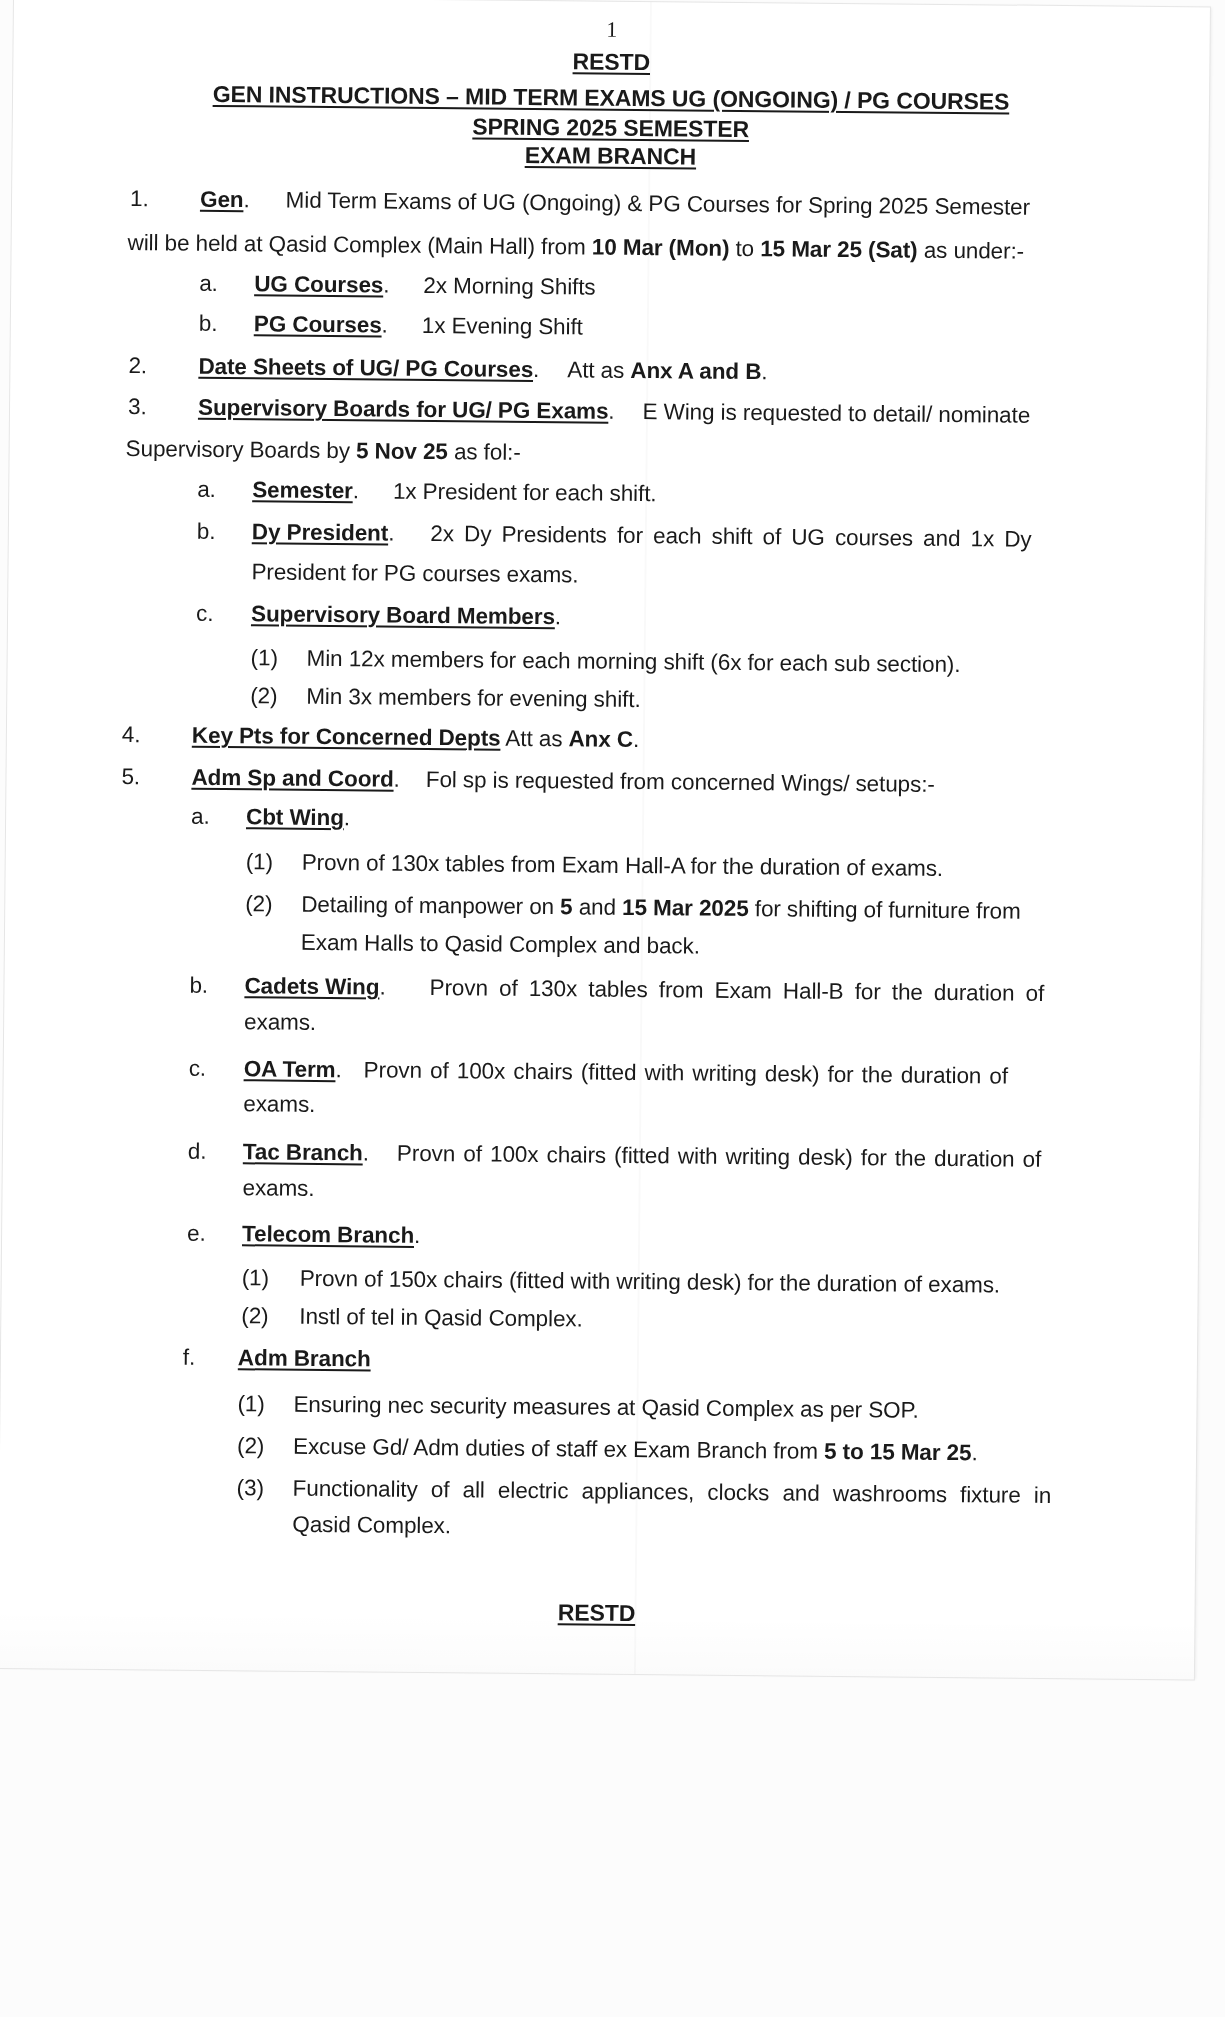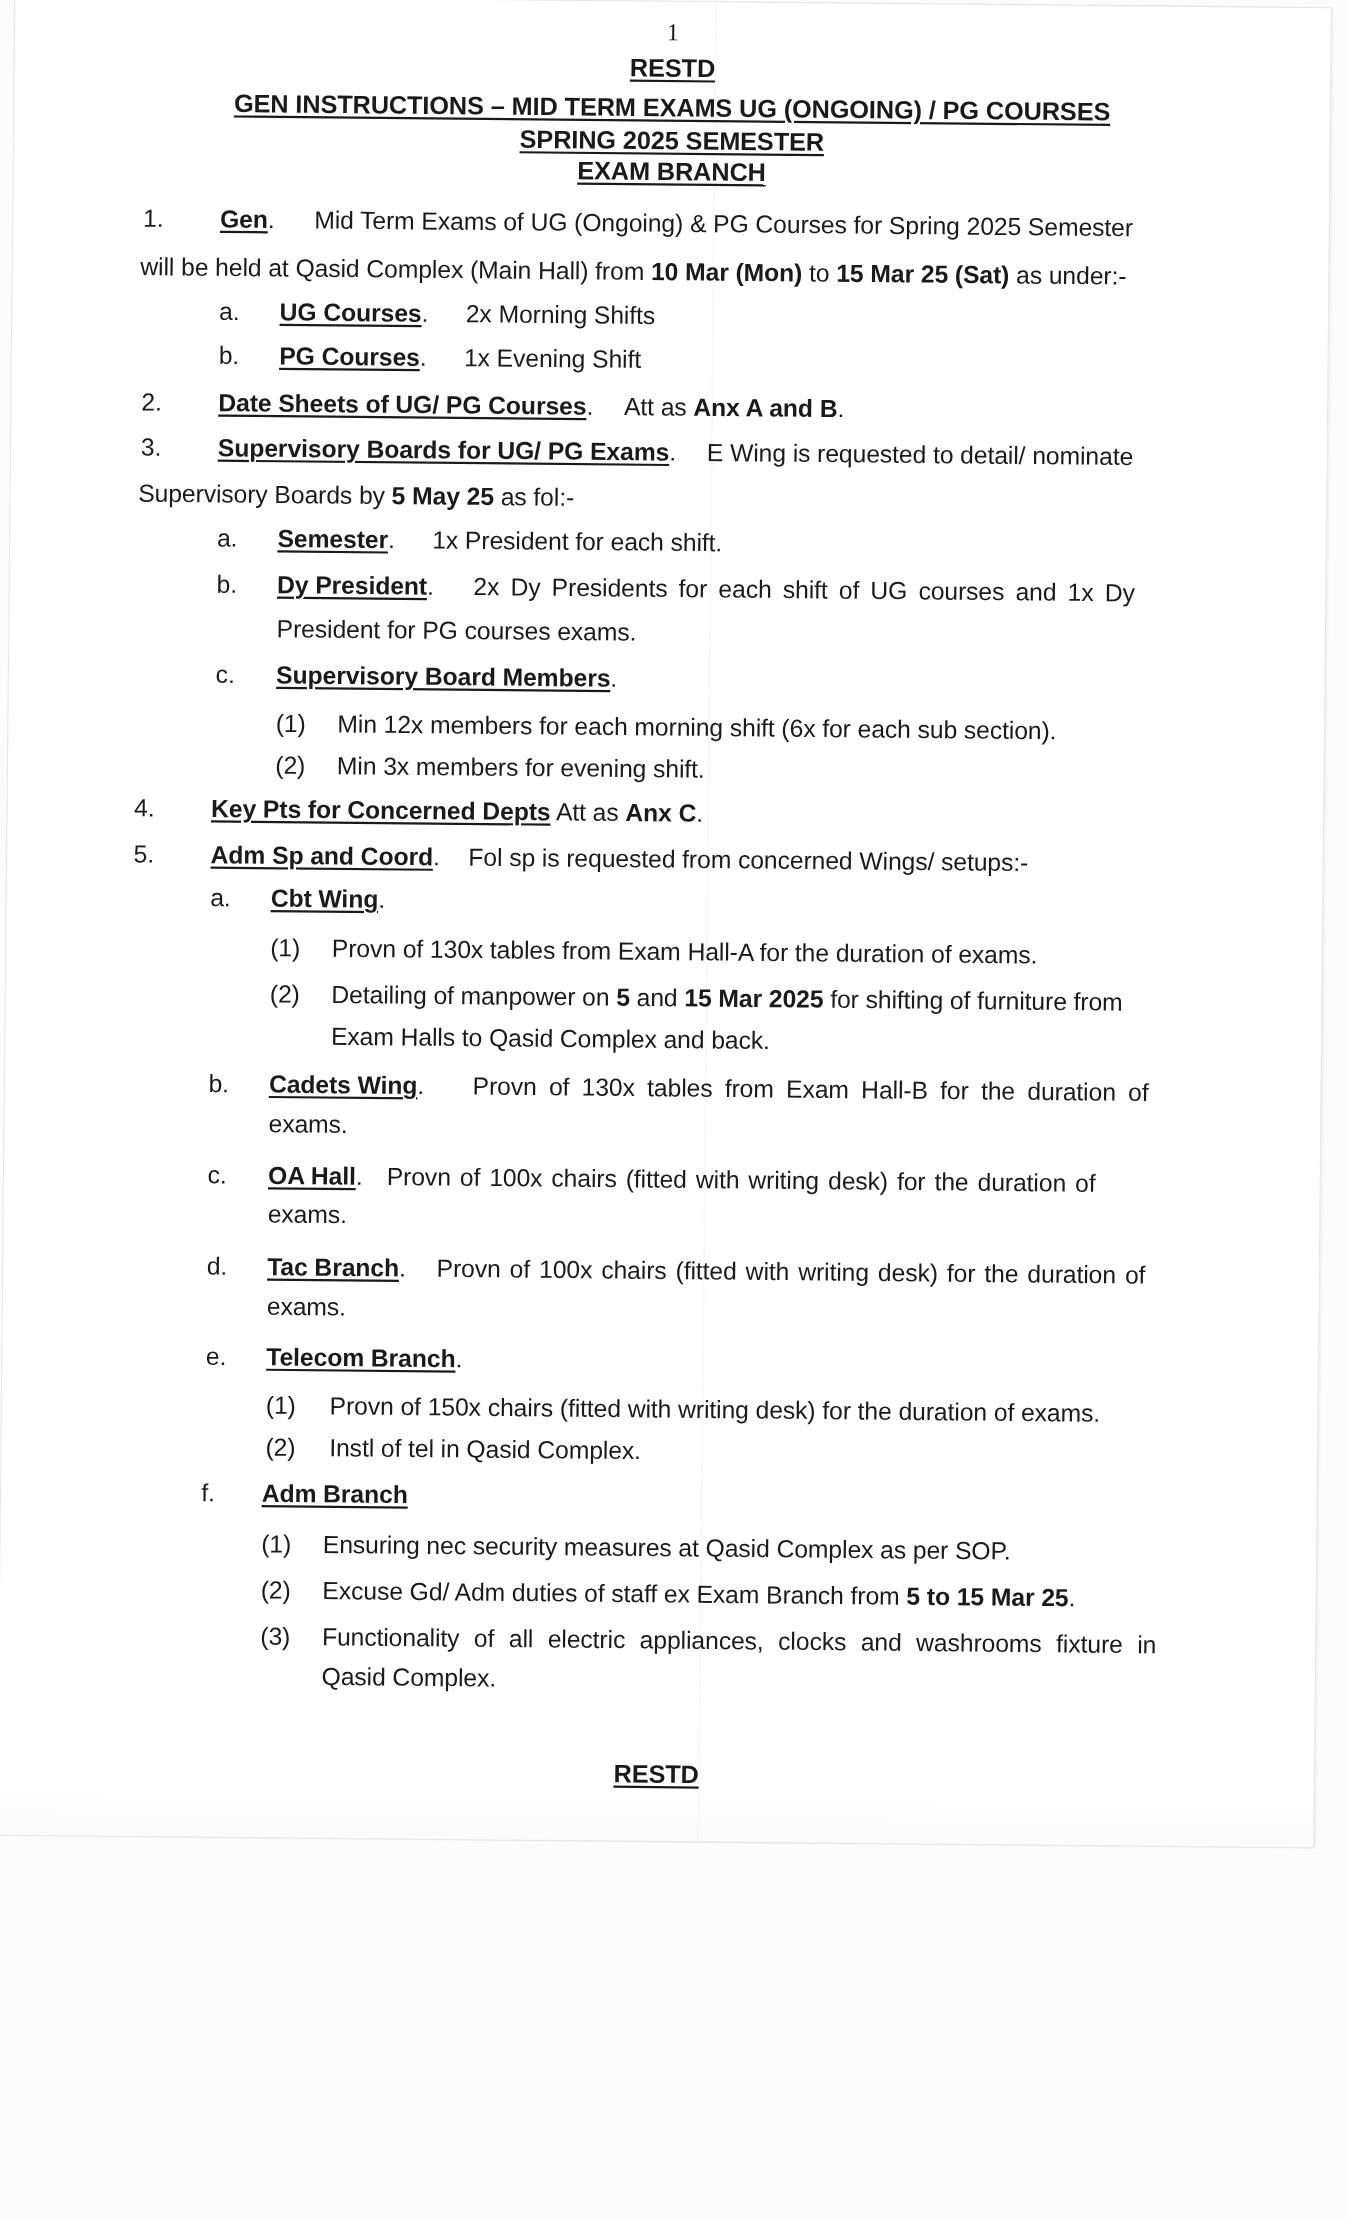--- a/index.html
+++ b/index.html
@@ -107,21 +107,21 @@
 
   <div class="ln" style="top:355px; left:118px;">
     <span class="num" style="width:70px;">2.</span><span class="u">Date Sheets of UG/ PG Courses</span><span>.</span><span class="gap" style="width:28px;"></span><span>Att as </span><b>Anx A and B</b><span>.</span>
   </div>
 
   <div>
     <div class="ln" style="top:396px; left:118px;">
       <span class="num" style="width:70px;">3.</span><span class="u">Supervisory Boards for UG/ PG Exams</span><span>.</span><span class="gap" style="width:28px;"></span><span>E Wing is requested to detail/ nominate</span>
     </div>
     <div class="ln" style="top:438px; left:116px;">
-      <span>Supervisory Boards by </span><b>5 May 25</b><span> as fol:-</span>
+      <span>Supervisory Boards by </span><b>5 Nov 25</b><span> as fol:-</span>
     </div>
     <div class="ln" style="top:478px; left:188px;">
       <span class="num" style="width:55px;">a.</span><span class="u">Semester</span><span>.</span><span class="gap" style="width:34px;"></span><span>1x President for each shift.</span>
     </div>
     <div class="ln" style="top:520px; left:188px; width:930px;">
       <span class="num" style="width:55px;">b.</span><span class="u">Dy President</span><span>.</span><span class="gap" style="width:36px;"></span><span style="word-spacing:4px;">2x Dy Presidents for each shift of UG courses and 1x Dy</span>
     </div>
     <div class="ln" style="top:560px; left:243px;">President for PG courses exams.</div>
     <div class="ln" style="top:602px; left:188px;">
       <span class="num" style="width:55px;">c.</span><span class="u">Supervisory Board Members</span><span>.</span>
@@ -153,21 +153,21 @@
       <span class="num" style="width:56px;">(2)</span><span>Detailing of manpower on </span><b>5</b><span> and </span><b>15 Mar 2025</b><span> for shifting of furniture from</span>
     </div>
     <div class="ln" style="top:930px; left:296px;">Exam Halls to Qasid Complex and back.</div>
 
     <div class="ln" style="top:974px; left:185px; width:935px;">
       <span class="num" style="width:55px;">b.</span><span class="u">Cadets Wing</span><span>.</span><span class="gap" style="width:44px;"></span><span style="word-spacing:5px;">Provn of 130x tables from Exam Hall-B for the duration of</span>
     </div>
     <div class="ln" style="top:1010px; left:240px;">exams.</div>
 
     <div class="ln" style="top:1057px; left:185px; width:935px;">
-      <span class="num" style="width:55px;">c.</span><span class="u">OA Hall</span><span>.</span><span class="gap" style="width:22px;"></span><span style="word-spacing:2px;">Provn of 100x chairs (fitted with writing desk) for the duration of</span>
+      <span class="num" style="width:55px;">c.</span><span class="u">OA Term</span><span>.</span><span class="gap" style="width:22px;"></span><span style="word-spacing:2px;">Provn of 100x chairs (fitted with writing desk) for the duration of</span>
     </div>
     <div class="ln" style="top:1092px; left:240px;">exams.</div>
 
     <div class="ln" style="top:1140px; left:185px; width:935px;">
       <span class="num" style="width:55px;">d.</span><span class="u">Tac Branch</span><span>.</span><span class="gap" style="width:28px;"></span><span style="word-spacing:2px;">Provn of 100x chairs (fitted with writing desk) for the duration of</span>
     </div>
     <div class="ln" style="top:1176px; left:240px;">exams.</div>
 
     <div class="ln" style="top:1222px; left:185px;">
       <span class="num" style="width:55px;">e.</span><span class="u">Telecom Branch</span><span>.</span>

